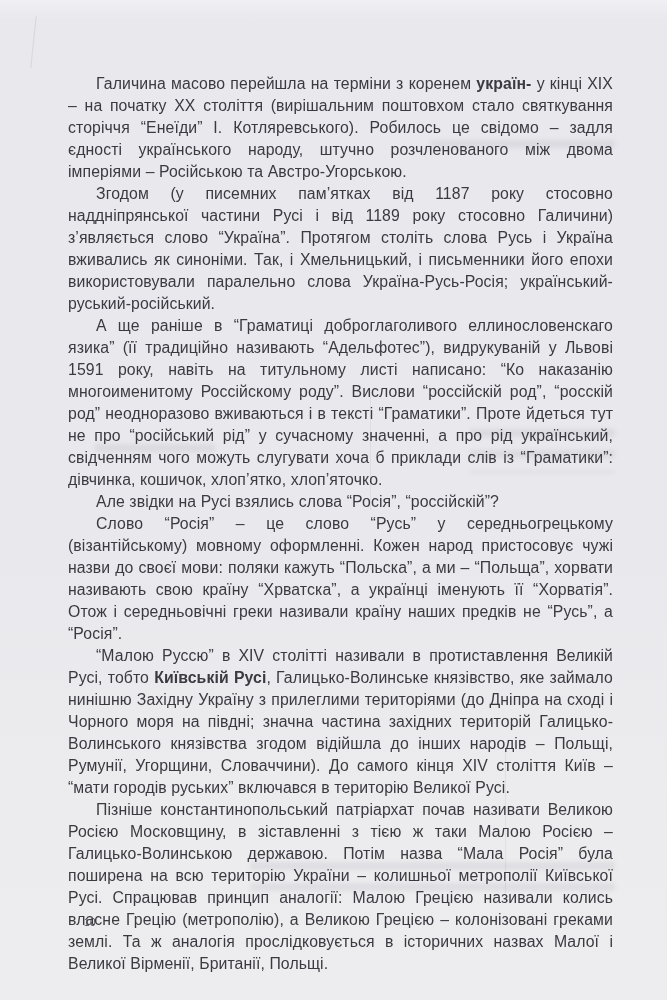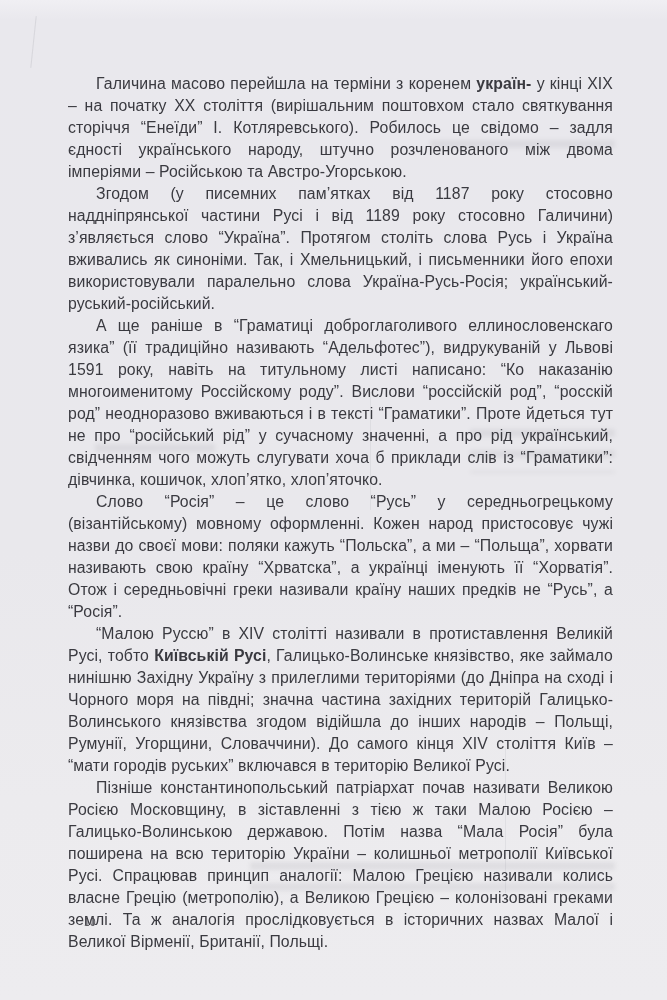--- a/index.html
+++ b/index.html
@@ -92,19 +92,20 @@
   <div class="scratch scratch-bottom"></div>
   <div class="smudge smudge-1"></div>
   <div class="smudge smudge-2"></div>
   <div class="smudge smudge-3"></div>
   <div class="smudge smudge-4"></div>
 
   <div class="text-block">
       <p class="para"><span>Галичина масово перейшла на терміни з коренем </span><span class="bold">україн-</span><span> у кінці XIX – на початку XX століття (вирішальним поштовхом стало святкування сторіччя “Енеїди” І. Котляревського). Робилось це свідомо – задля єдності українського народу, штучно розчленованого між двома імперіями – Російською та Австро-Угорською.</span></p>
       <p class="para"><span>Згодом (у писемних пам’ятках від 1187 року стосовно наддніпрянської частини Русі і від 1189 року стосовно Галичини) з’являється слово “Україна”. Протягом століть слова Русь і Україна вживались як синоніми. Так, і Хмельницький, і письменники його епохи використовували паралельно слова Україна-Русь-Росія; український-руський-російський.</span></p>
       <p class="para"><span>А ще раніше в “Граматиці доброглаголивого еллинословенскаго язика” (її традиційно називають “Адельфотес”), видрукуваній у Львові 1591 року, навіть на титульному листі написано: “Ко наказанію многоименитому Россійскому роду”. Вислови “россійскій род”, “росскій род” неодноразово вживаються і в тексті “Граматики”. Проте йдеться тут не про “російський рід” у сучасному значенні, а про рід український, свідченням чого можуть слугувати хоча б приклади слів із “Граматики”: </span><span class="italic">дівчинка, кошичок, хлоп’ятко, хлоп’яточко.</span></p>
+      <p class="para"><span>Але звідки на Русі взялись слова “Росія”, “россійскій”?</span></p>
       <p class="para"><span>Слово “Росія” – це слово “Русь” у середньогрецькому (візантійському) мовному оформленні. Кожен народ пристосовує чужі назви до своєї мови: поляки кажуть “Польска”, а ми – “Польща”, хорвати називають свою країну “Хрватска”, а українці іменують її “Хорватія”. Отож і середньовічні греки називали країну наших предків не “Русь”, а “Росія”.</span></p>
       <p class="para"><span>“Малою Руссю” в XIV столітті називали в протиставлення Великій Русі, тобто </span><span class="bold">Київській Русі</span><span>, Галицько-Волинське князівство, яке займало нинішню Західну Україну з прилеглими територіями (до Дніпра на сході і Чорного моря на півдні; значна частина західних територій Галицько-Волинського князівства згодом відійшла до інших народів – Польщі, Румунії, Угорщини, Словаччини). До самого кінця XIV століття Київ – “мати городів руських” включався в територію Великої Русі.</span></p>
       <p class="para"><span>Пізніше константинопольський патріархат почав називати Великою Росією Московщину, в зіставленні з тією ж таки Малою Росією – Галицько-Волинською державою. Потім назва “Мала Росія” була поширена на всю територію України – колишньої метрополії Київської Русі. Спрацював принцип аналогії: Малою Грецією називали колись власне Грецію (метрополію), а Великою Грецією – колонізовані греками землі. Та ж аналогія прослідковується в історичних назвах Малої і Великої Вірменії, Британії, Польщі.</span></p>
     </div>
 
   <div class="page-number">10</div>
 </div>
 
 </body></html>

